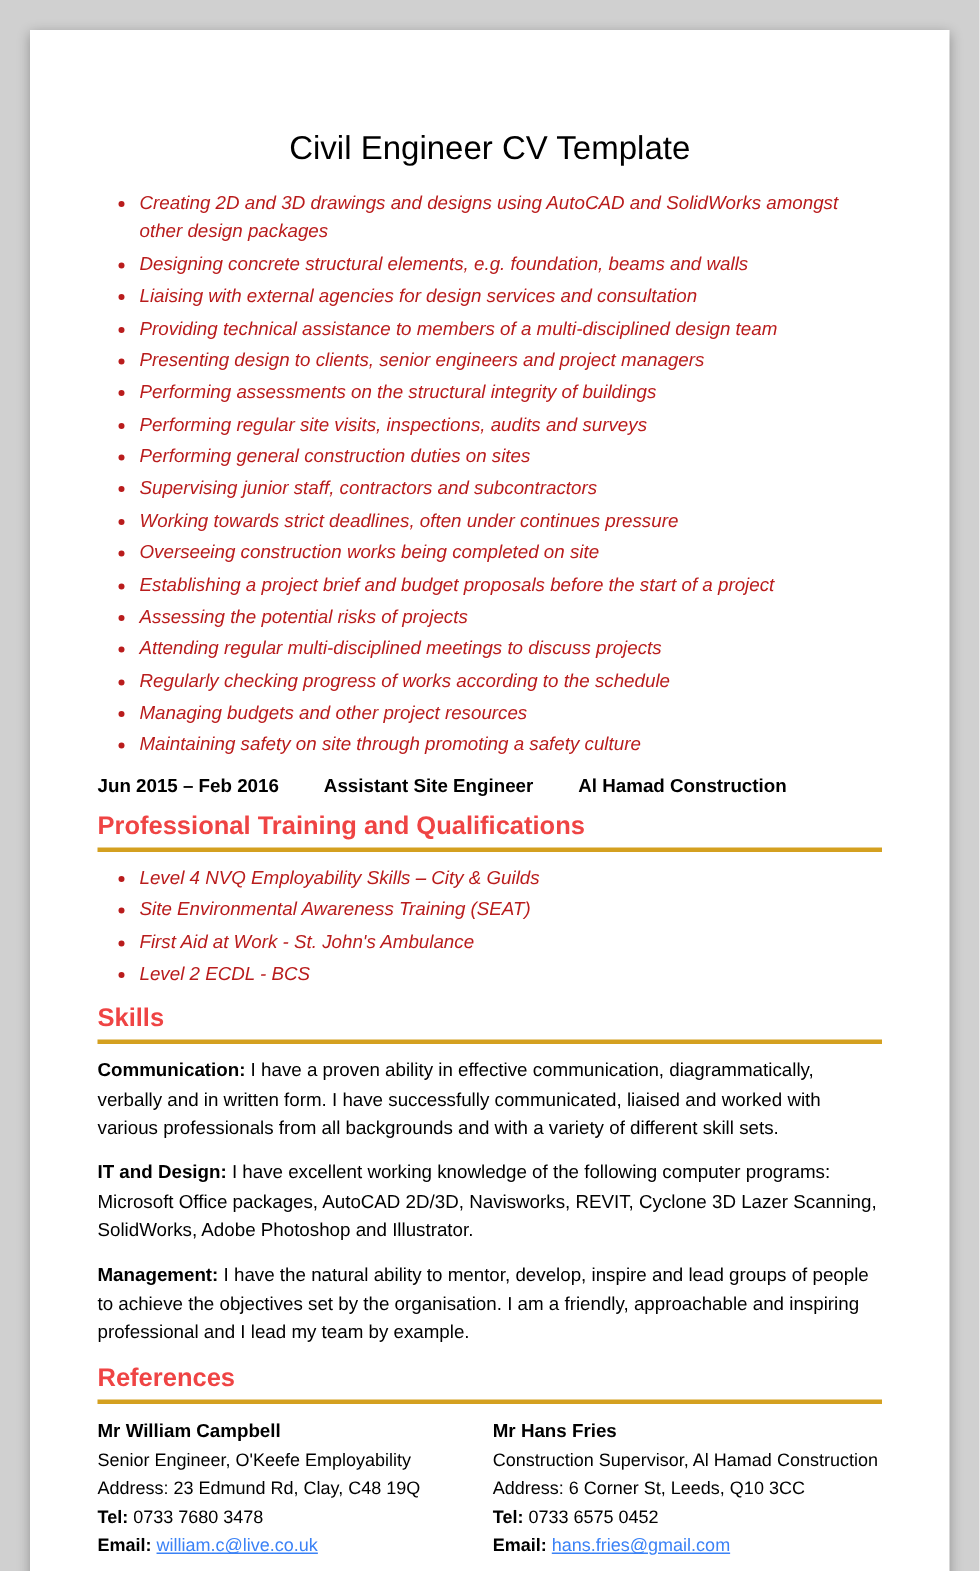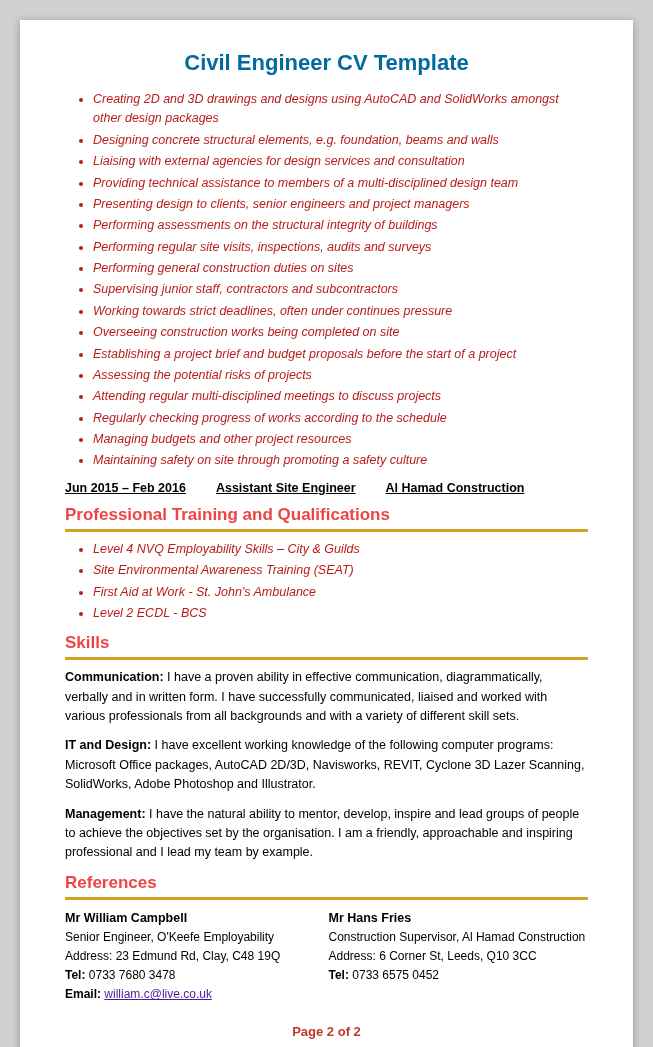--- a/index.html
+++ b/index.html
@@ -20,25 +20,26 @@
 
     .page {
       width: 613px;
       background: #ffffff;
       padding: 30px 45px 30px 45px;
       box-shadow: 0 2px 8px rgba(0,0,0,0.3);
     }
 
     .page-title {
       text-align: center;
-      color: #0369a1;
+      color: #000000;
       font-size: 22px;
-      font-weight: bold;
+      font-weight: normal;
       margin-bottom: 14px;
       font-family: Arial, sans-serif;
+      margin-top: 36px;
     }
 
     .bullet-list {
       list-style: disc;
       padding-left: 28px;
       margin-bottom: 10px;
     }
 
     .bullet-list li {
       font-size: 12.5px;
@@ -49,21 +50,20 @@
     }
 
     .job-line {
       font-size: 12.5px;
       font-weight: bold;
       color: #000;
       margin-top: 8px;
       margin-bottom: 10px;
       display: flex;
       gap: 30px;
-      text-decoration: underline;
     }
 
     .section-heading {
       color: #ef4444;
       font-size: 17px;
       font-weight: bold;
       margin-top: 6px;
       margin-bottom: 4px;
     }
 
@@ -97,21 +97,21 @@
       line-height: 1.6;
       color: #000;
     }
 
     .reference-block .ref-name {
       font-weight: bold;
       font-size: 12.5px;
     }
 
     .reference-block a {
-      color: #4c1d95;
+      color: #3b82f6;
       text-decoration: underline;
     }
 
     .page-number {
       text-align: center;
       color: #c0392b;
       font-weight: bold;
       font-size: 13px;
       margin-top: 20px;
     }
@@ -177,18 +177,19 @@
         <div>Senior Engineer, O'Keefe Employability</div>
         <div>Address: 23 Edmund Rd, Clay, C48 19Q</div>
         <div><strong>Tel: </strong>0733 7680 3478</div>
         <div><strong>Email: </strong><a href="mailto:william.c@live.co.uk">william.c@live.co.uk</a></div>
       </div>
       <div class="reference-block">
         <div class="ref-name">Mr Hans Fries</div>
         <div>Construction Supervisor, Al Hamad Construction</div>
         <div>Address: 6 Corner St, Leeds, Q10 3CC</div>
         <div><strong>Tel: </strong>0733 6575 0452</div>
+        <div><strong>Email: </strong><a href="mailto:hans.fries@gmail.com">hans.fries@gmail.com</a></div>
       </div>
     </div>
 
   <p class="page-number">Page 2 of 2</p>
 
 </div>
 
 </body></html>

